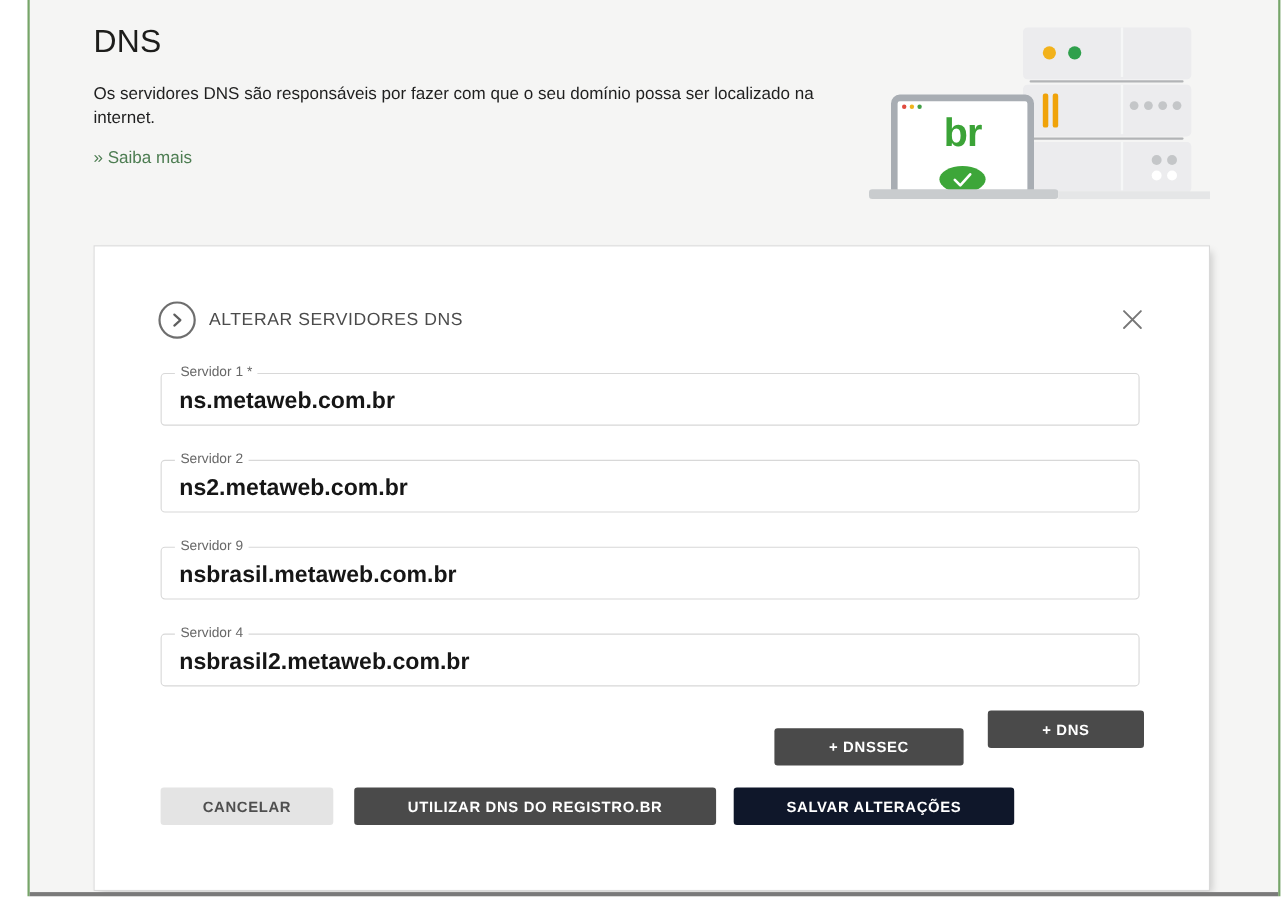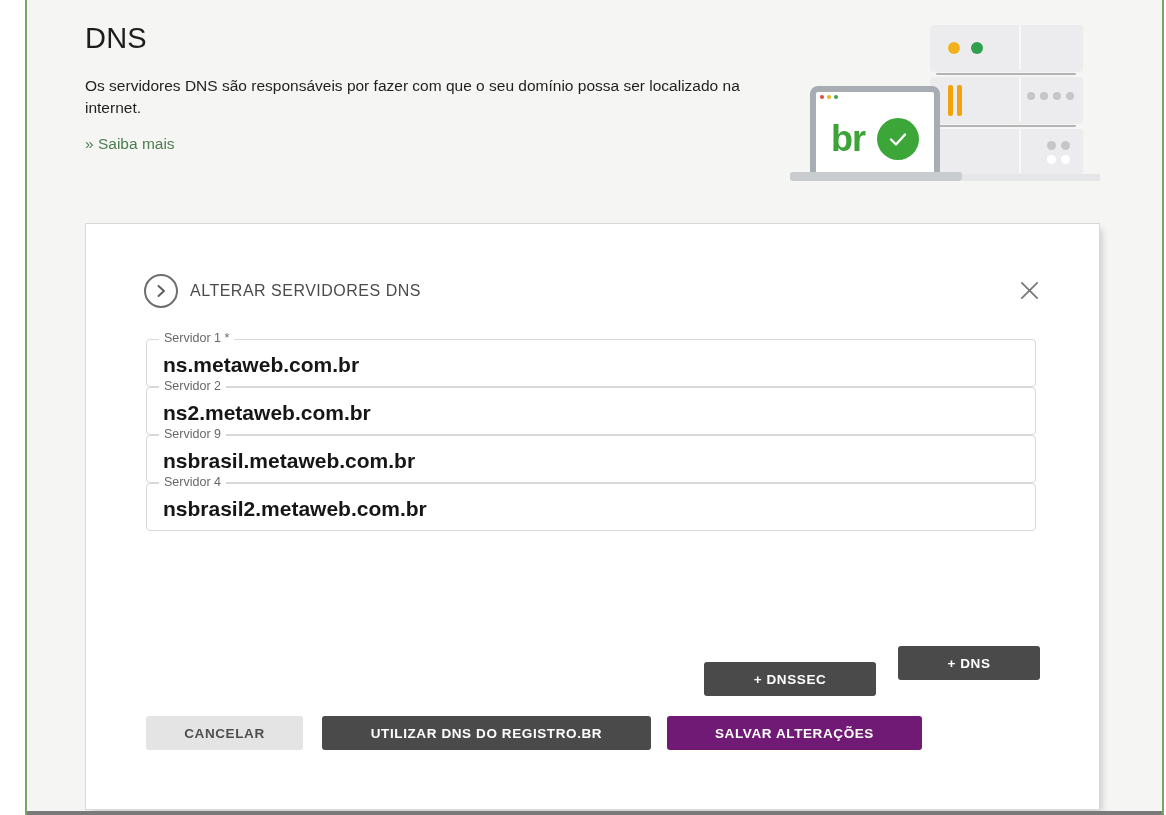--- a/index.html
+++ b/index.html
@@ -40,21 +40,21 @@
   .sep1 { top: 48px; } .sep2 { top: 100px; }
   .srv-seam { position: absolute; top: 0; bottom: 2px; left: 89px; width: 2px; background: #f6f7f7; }
   .dot { border-radius: 50%; position: absolute; }
   .srv-bar { position: absolute; width: 5px; height: 31px; background: #f0a30a; border-radius: 2px; }
 
   .laptop { position: absolute; left: 20px; top: 71px; width: 130px; height: 94px;
             background: #ffffff; border: 6px solid #a8adb3; border-radius: 8px; }
   .laptop-chrome { position: absolute; left: 4px; top: 3px; height: 6px; display: flex; gap: 3px; }
   .laptop-chrome .dot { position: static; width: 4px; height: 4px; }
   .laptop-screen { position: absolute; left: 0; right: 0; top: 12px; bottom: 0;
-                   display: flex; align-items: center; justify-content: center; gap: 12px; }
+                   display: flex; align-items: center; justify-content: center; gap: 12px; flex-direction: column; }
   .br-logo { font-size: 36px; font-weight: 700; color: #3ba337; letter-spacing: -1px; position: relative; line-height: 1; }
   .check-circle { width: 42px; height: 42px; border-radius: 50%; background: #3da639;
                   display: flex; align-items: center; justify-content: center; }
   .laptop-base { position: absolute; left: 0px; top: 157px; width: 172px; height: 9px;
                  background: #c9ccce; border-radius: 3px; }
   .ground-shadow { position: absolute; left: 172px; top: 159px; width: 138px; height: 7px;
                    background: #e5e6e7; }
 
   
   .panel {
@@ -75,32 +75,32 @@
     font-size: 16px; color: #4b4b4b; letter-spacing: 0.5px; font-weight: 400;
   }
   .close-btn {
     position: absolute; right: 2px; top: 2px; width: 28px; height: 28px;
     background: transparent; border: none; cursor: pointer; padding: 0;
     display: flex; align-items: center; justify-content: center;
   }
 
   .fields { position: absolute; left: 60px; top: 115px; width: 890px; }
   .field { position: relative; height: 48px; background: #fff;
-           border: 1px solid #d8d8d8; border-radius: 4px; }
+           border: 1px solid #d8d8d8; border-radius: 4px; margin-bottom: 31px; }
   .field-label { position: absolute; top: -9px; left: 12px; background: #fff;
                  padding: 0 5px; font-size: 12.5px; color: #686868; }
   .field-input { display: block; width: calc(100% - 40px); margin: 13px 0 0 16px;
                  border: none; outline: none; background: transparent;
                  font-family: inherit; font-size: 21px; font-weight: 700; color: #161616; }
 
   .btn { height: 34px; border: none; border-radius: 3px; cursor: pointer;
          font-family: inherit; font-size: 13.5px; font-weight: 700; letter-spacing: 0.6px; }
   .btn-dark  { background: #4a4a4a; color: #ffffff; }
   .btn-light { background: #e4e4e4; color: #4f4f4f; }
-  .btn-green { background: #701a75; color: #ffffff; }
+  .btn-green { background: #0f172a; color: #ffffff; }
 
   .dnssec-row { position: absolute; left: 60px; top: 422px; width: 894px;
                 display: flex; justify-content: flex-end; gap: 22px; }
   .btn-dnssec { width: 172px; margin-top: 16px; }
   .btn-dns    { width: 142px; }
 
   .actions-row { position: absolute; left: 60px; top: 492px; display: flex; }
   .btn-cancel { width: 157px; }
   .btn-registro { width: 329px; margin-left: 19px; }
   .btn-save { width: 255px; margin-left: 16px; }

